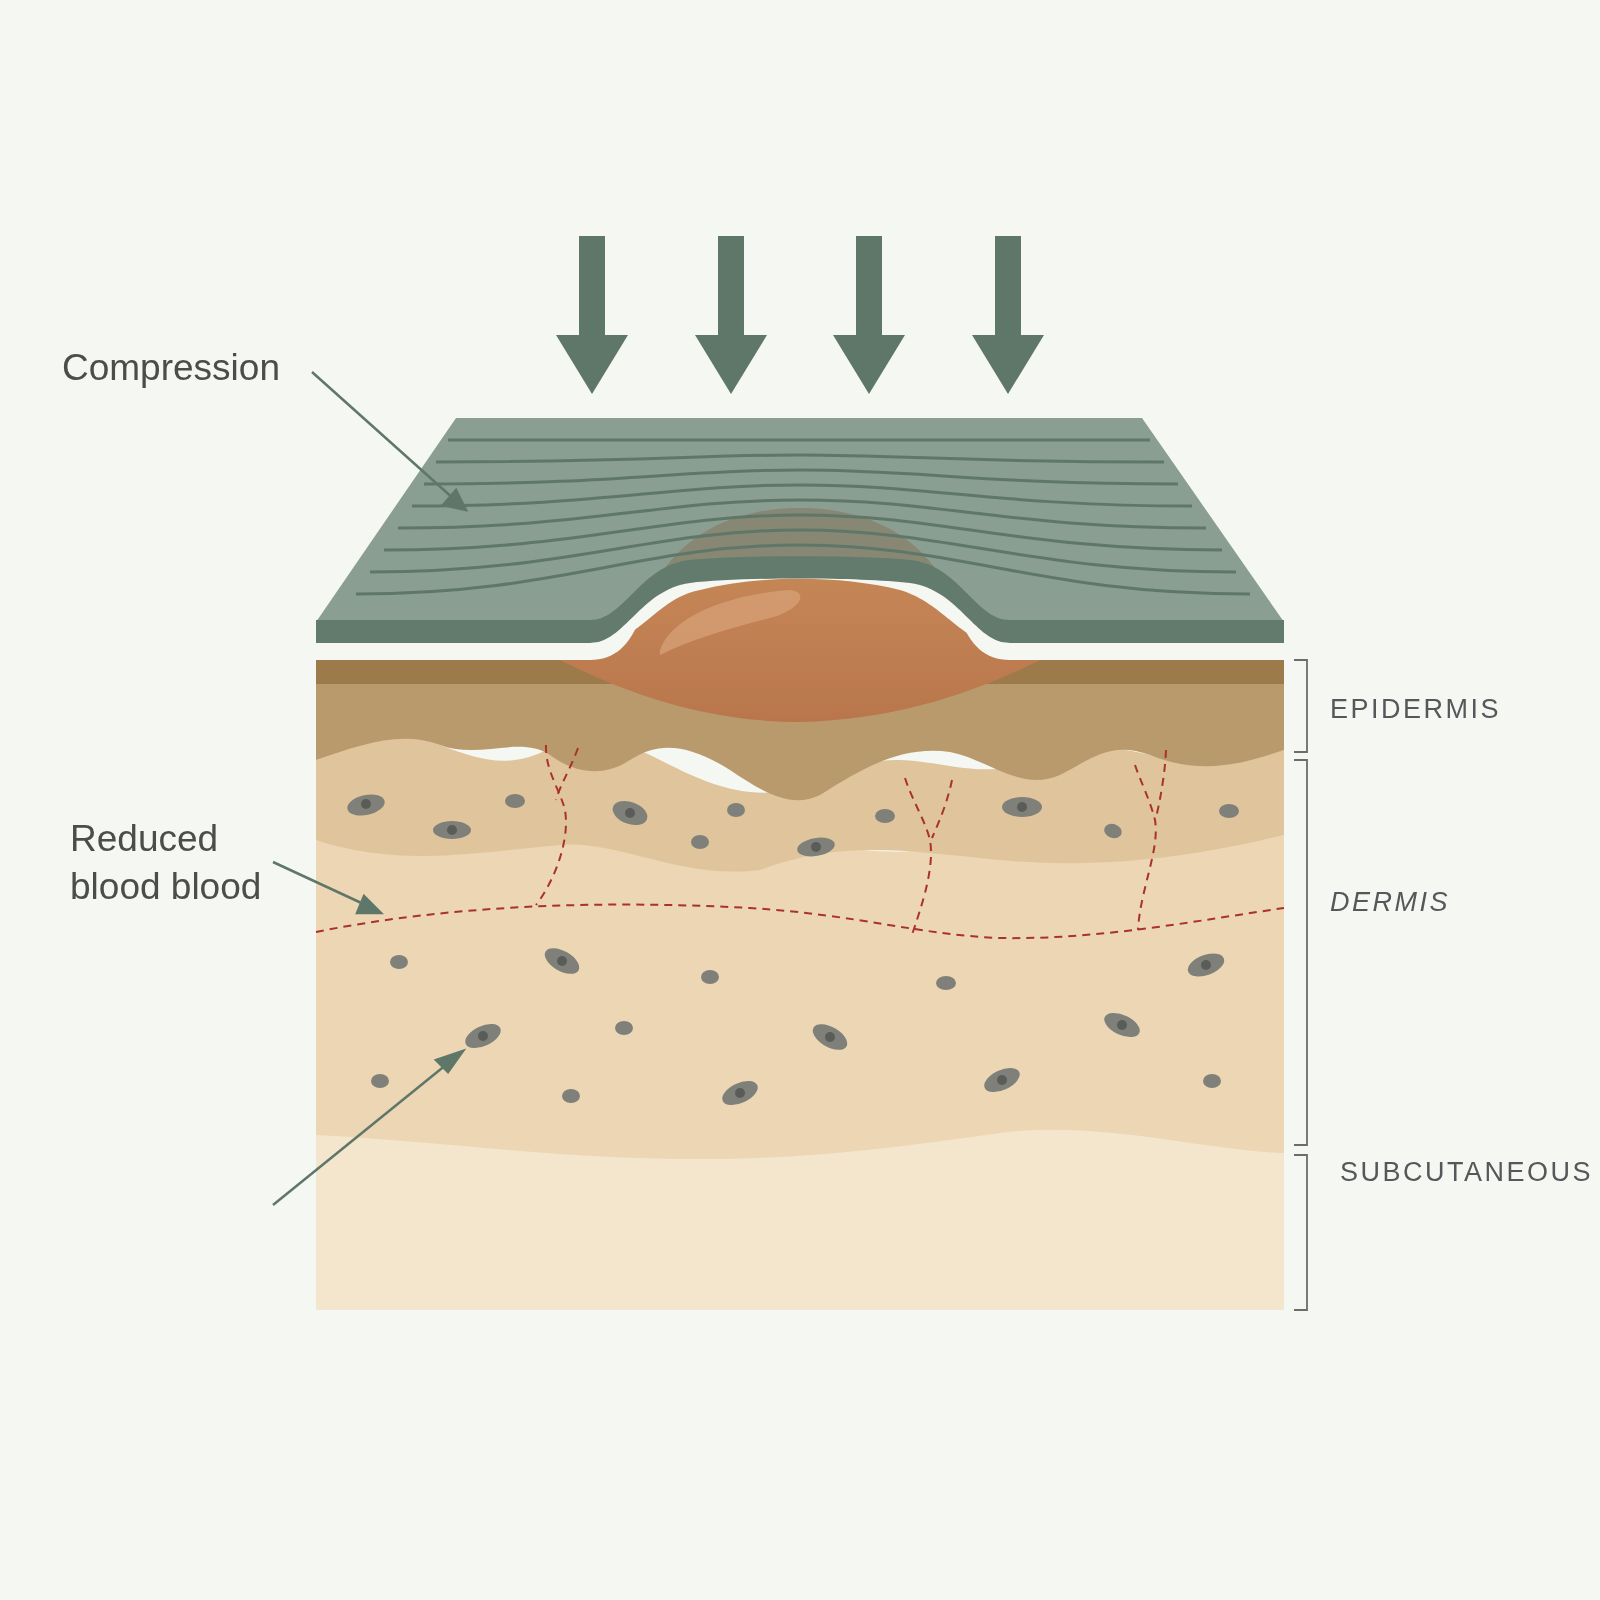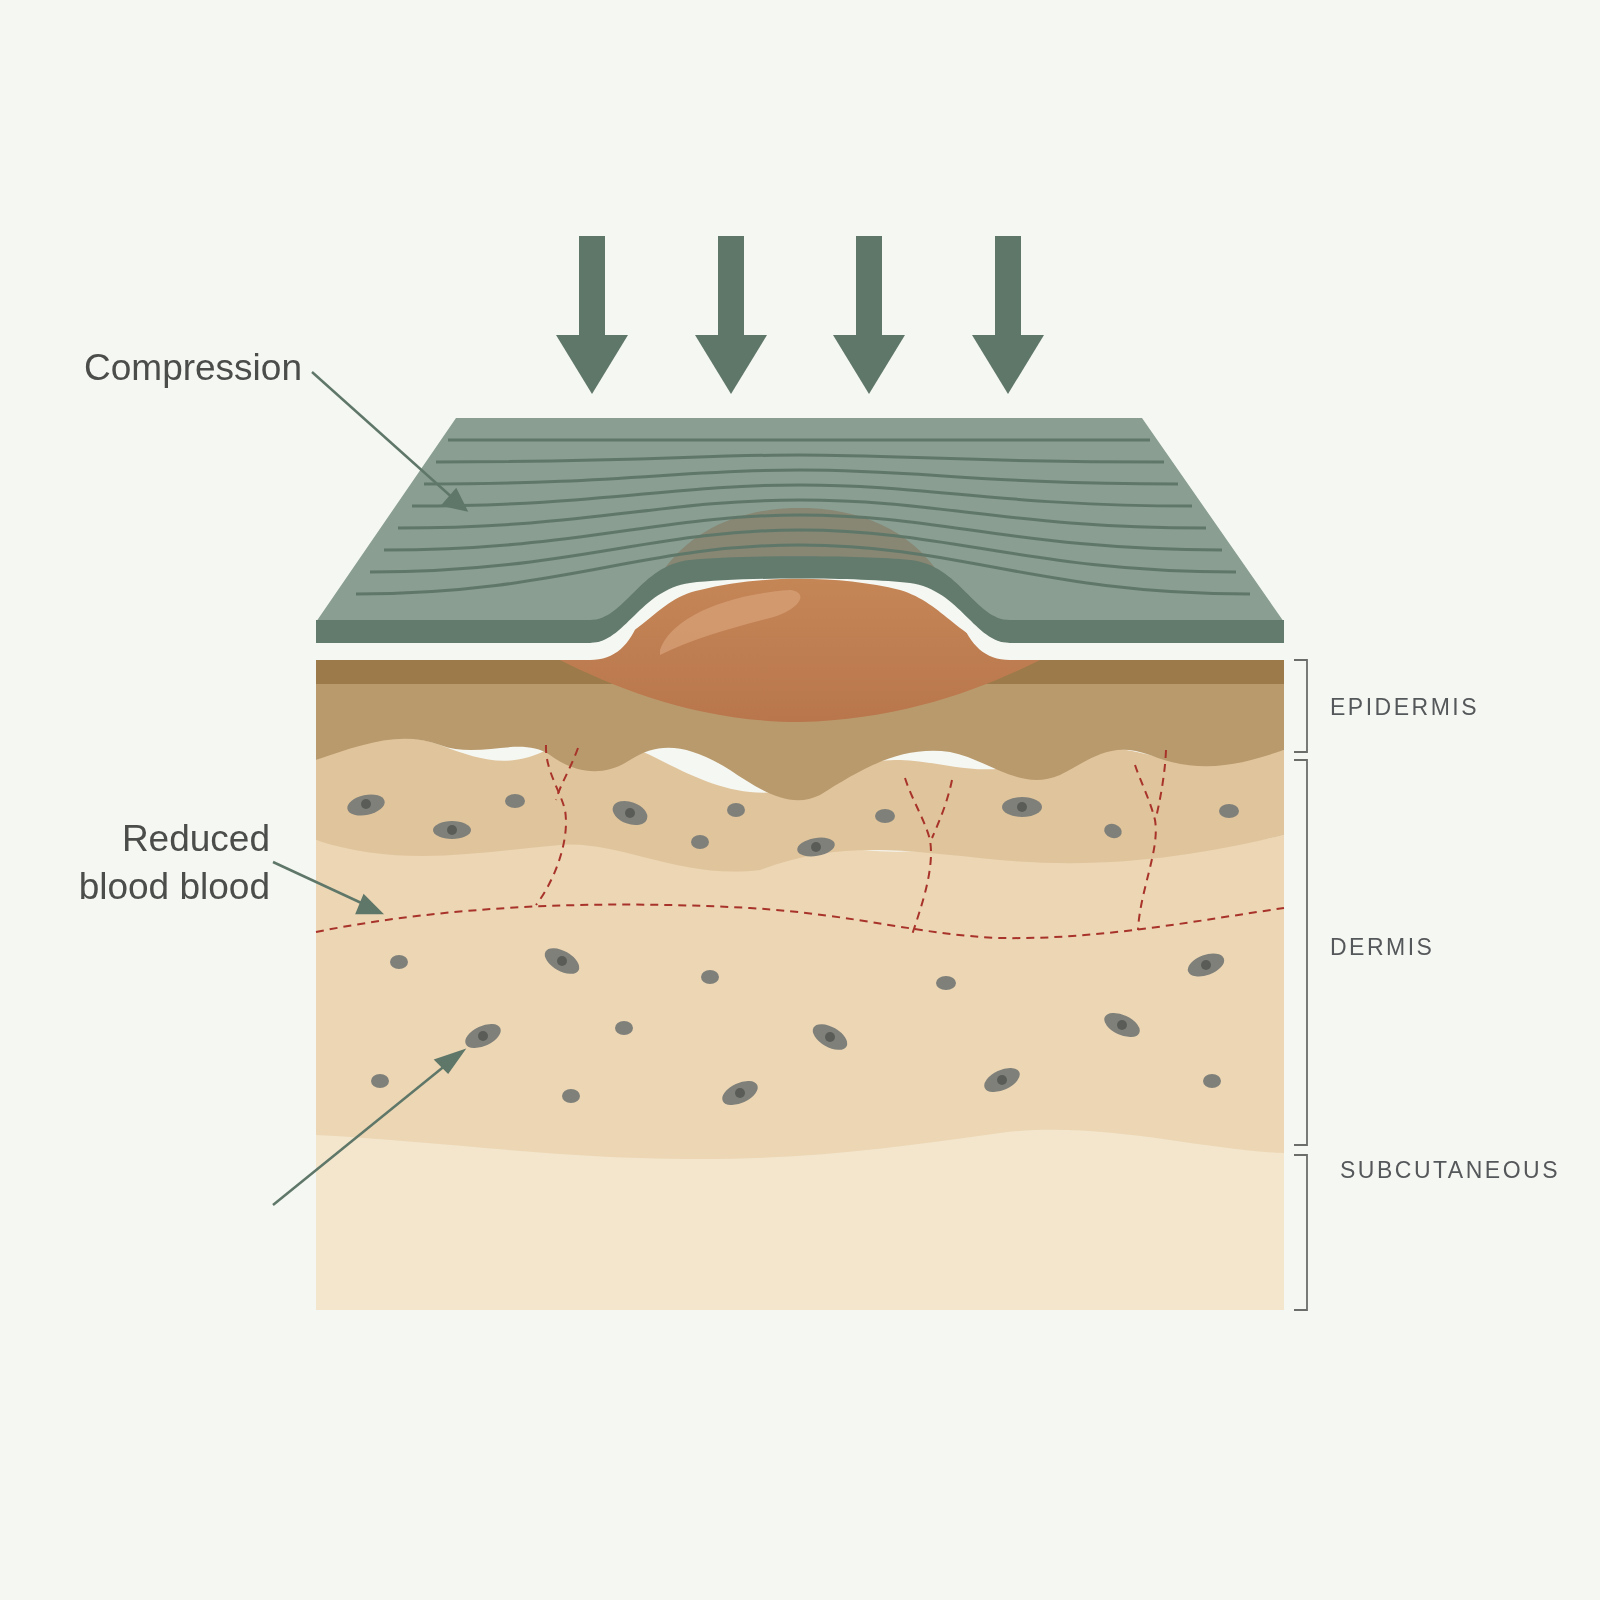--- a/index.html
+++ b/index.html
@@ -1,19 +1,19 @@
 <!DOCTYPE html>
 <html><head>
 <meta charset="utf-8">
 <style>
   html, body { margin: 0; padding: 0; background: #f5f7f2; }
   body { width: 1600px; height: 1600px; position: relative; overflow: hidden; font-family: "Liberation Sans", sans-serif; }
   #stage { position: absolute; left: 0; top: 0; width: 1600px; height: 1600px; }
-  .callout { position: absolute; color: #4a4d4a; font-size: 37px; line-height: 48px; text-align: right; font-family: "Liberation Sans", sans-serif; }
-  .layer-label { position: absolute; color: #55585a; font-size: 23px; letter-spacing: 2.5px; font-family: "Liberation Sans", sans-serif; }
+  .callout { position: absolute; color: #4a4d4a; font-size: 37px; line-height: 48px; text-align: left; font-family: "Liberation Sans", sans-serif; }
+  .layer-label { position: absolute; color: #55585a; font-size: 27px; letter-spacing: 2.5px; font-family: "Liberation Sans", sans-serif; }
 </style>
 </head>
 <body>
 
 <div id="stage">
   <svg width="1600" height="1600" viewBox="0 0 1600 1600" xmlns="http://www.w3.org/2000/svg">
     <defs>
       <linearGradient id="domeGrad" x1="0" y1="0" x2="0" y2="1">
         <stop offset="0" stop-color="#c58656"></stop>
         <stop offset="1" stop-color="#b9764c"></stop>
@@ -144,15 +144,15 @@
   <div class="callout" style="left:62px; top:344px; width:240px;">
     <span>Compression</span>
   </div>
   <div class="callout" style="left:70px; top:815px; width:200px;">
     <div>Reduced</div>
     <div>blood blood</div>
   </div>
 
   
   <div class="layer-label" style="left:1330px; top:694px;">EPIDERMIS</div>
-  <div class="layer-label" style="left:1330px; top:934px;">DERMIS</div>
+  <div class="layer-label" style="left:1330px; top:887px;font-style:italic;">DERMIS</div>
   <div class="layer-label" style="left:1330px; top:1157px;margin-left:10px;">SUBCUTANEOUS</div>
 </div>
 
 </body></html>

